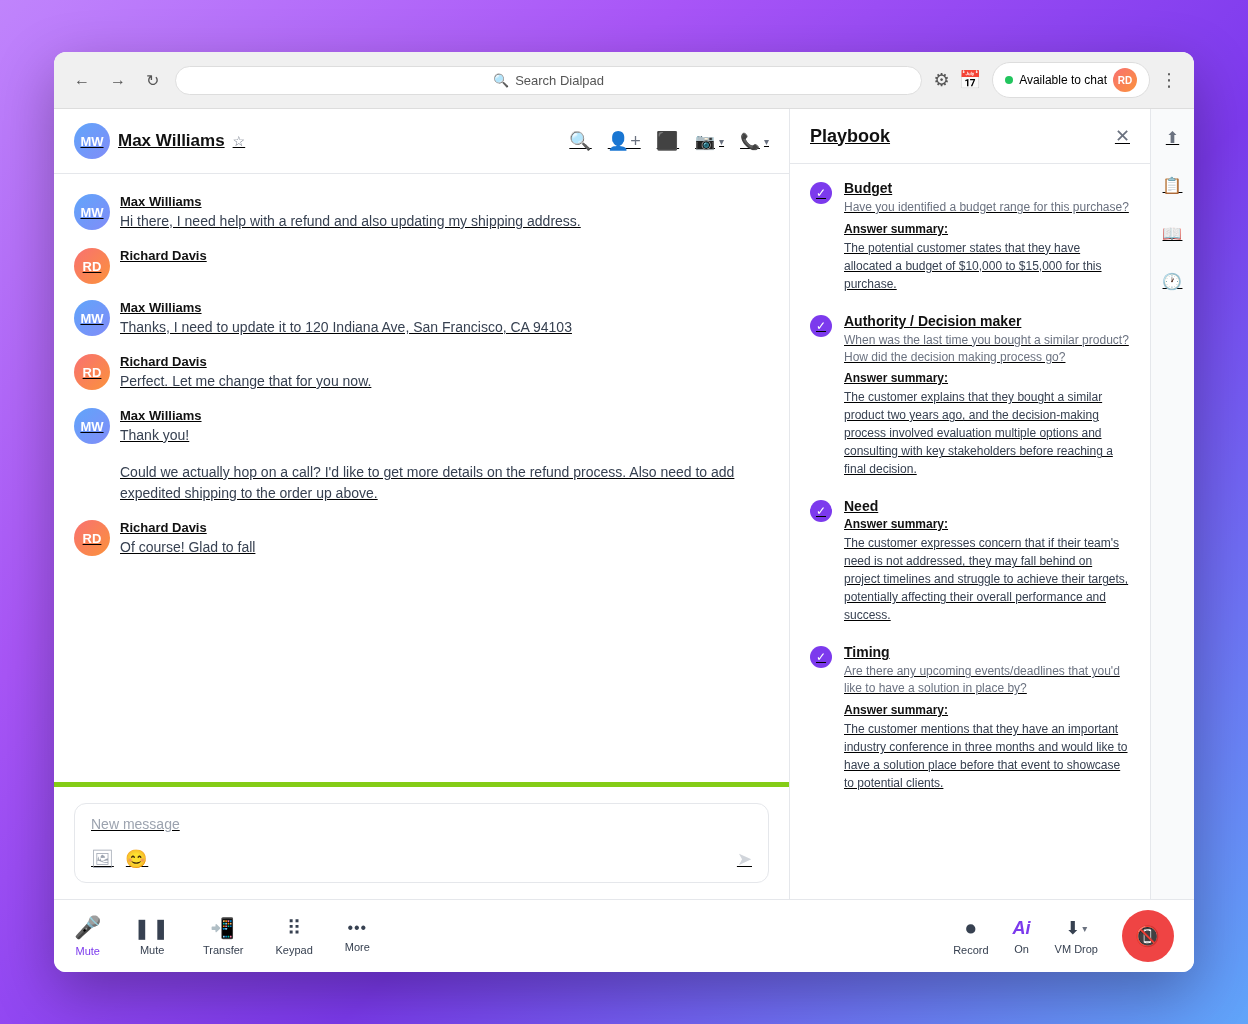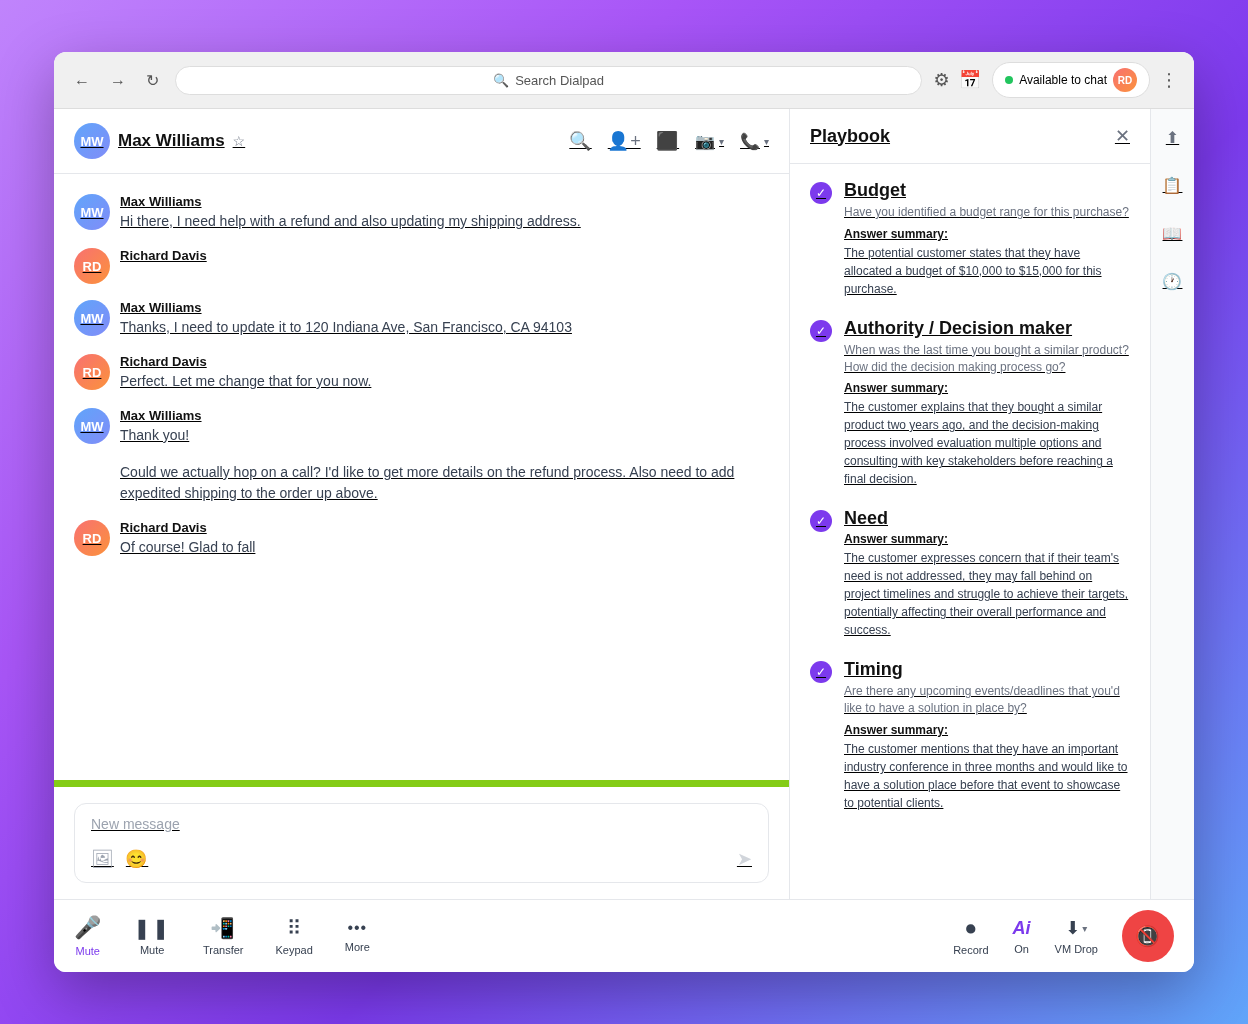--- a/index.html
+++ b/index.html
@@ -170,21 +170,21 @@
       line-height: 1.5;
     }
     .message-continuation {
       font-size: 14px;
       color: #374151;
       line-height: 1.5;
       padding-left: 46px;
     }
     
     .chat-input-area {
-      border-top: 7px solid #84cc16;
+      border-top: 5px solid #84cc16;
       padding: 16px 20px;
       flex-shrink: 0;
     }
     .chat-input-box {
       border: 1px solid #e5e7eb;
       border-radius: 12px;
       padding: 12px 16px;
       min-height: 80px;
       display: flex;
       flex-direction: column;
@@ -268,21 +268,21 @@
       margin-top: 2px;
     }
     .playbook-check-icon {
       color: white;
       font-size: 12px;
     }
     .playbook-item-content {
       flex: 1;
     }
     .playbook-item-title {
-      font-size: 18px;
+      font-size: 14px;
       font-weight: 600;
       color: #111;
       margin-bottom: 3px;
     }
     .playbook-item-question {
       font-size: 12px;
       color: #6b7280;
       margin-bottom: 6px;
       line-height: 1.4;
     }

